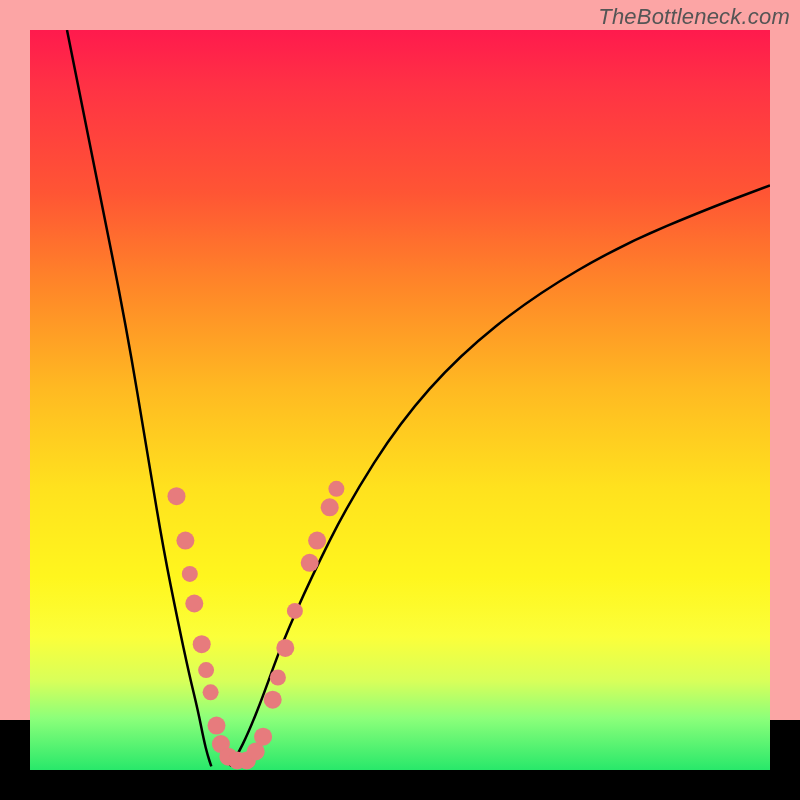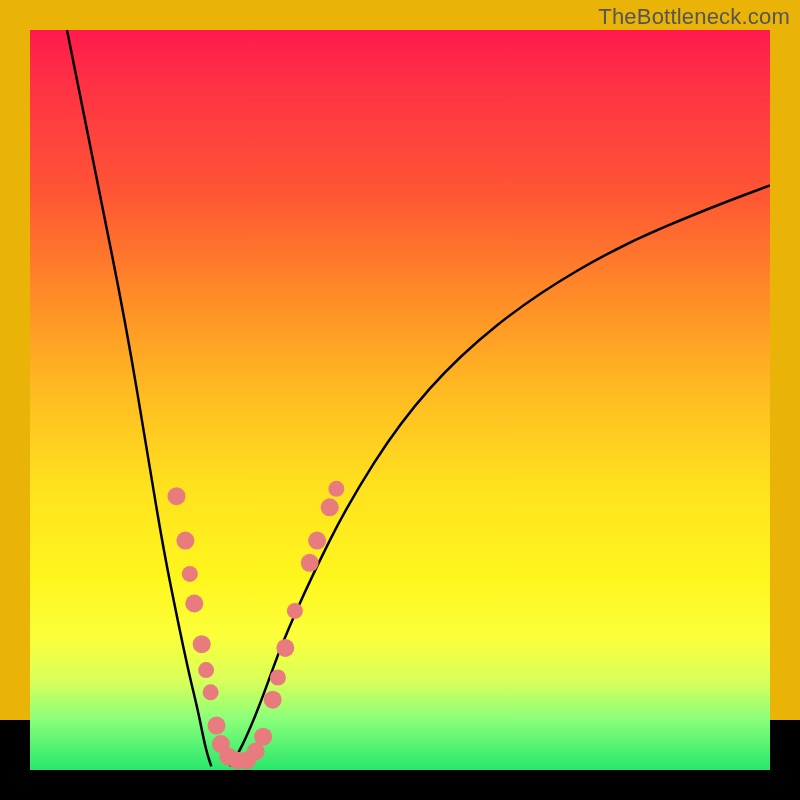--- a/index.html
+++ b/index.html
@@ -7,22 +7,23 @@
     padding: 0;
     width: 800px;
     height: 800px;
     overflow: hidden;
     font-family: Arial, Helvetica, sans-serif;
     background: #000;
   }
   .frame {
     width: 800px;
     height: 720px;
-    background: #eab308;
+    background: #fca5a5;
     position: relative;
+    font-style: italic;
   }
   .plot {
     position: absolute;
     left: 30px;
     top: 30px;
     width: 740px;
     height: 740px;
     background: linear-gradient(to bottom,
       #ff1a4d 0%,
       #ff3344 8%,

